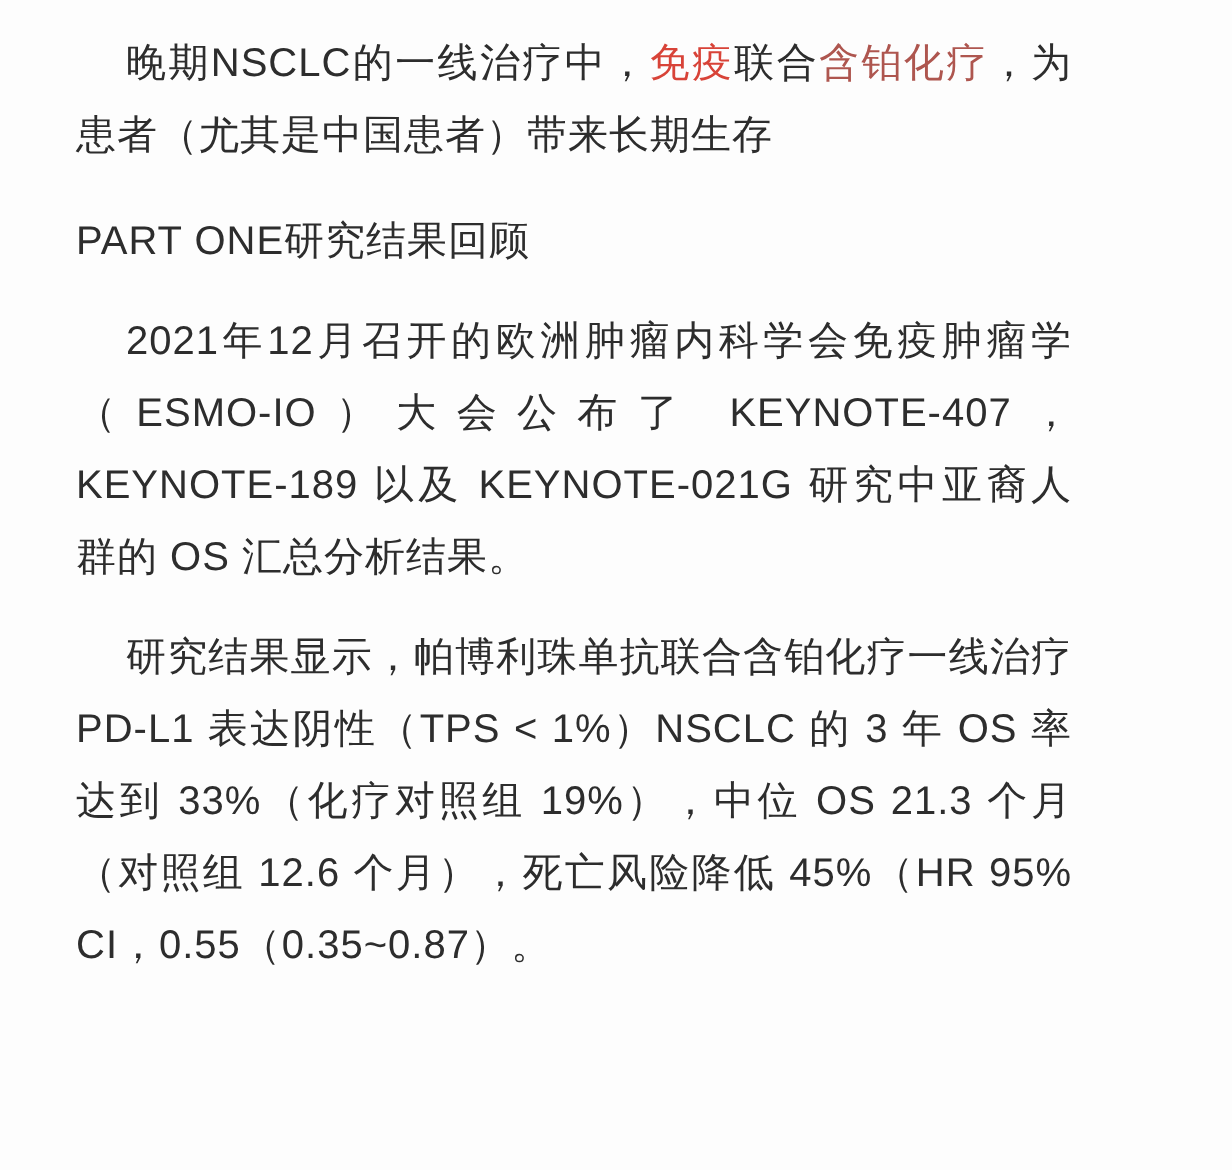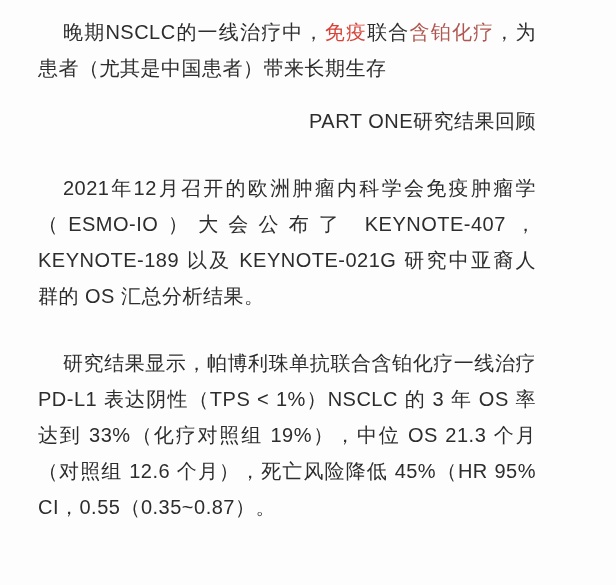--- a/index.html
+++ b/index.html
@@ -24,28 +24,28 @@
     letter-spacing: 0.5px;
     text-align: justify;
     text-justify: inter-character;
   }
   .para {
     margin: 0;
     text-indent: 25px;
   }
   .para + .para,
   .heading + .para {
-    margin-top: 31px;
+    margin-top: 14px;
   }
   .heading {
     margin: 17px 0 4px 0;
     font-size: 20px;
     font-weight: 500;
     line-height: 36px;
-    text-align: right;
+    text-align: left;
     text-indent: 0;
     letter-spacing: 0.5px;
   }
   .red-bright { color: var(--red-bright, #d84338); }
   .red-dark   { color: var(--red-dark, #ae564f); }
 </style>
 </head>
 <body>
 
 <div class="doc">

